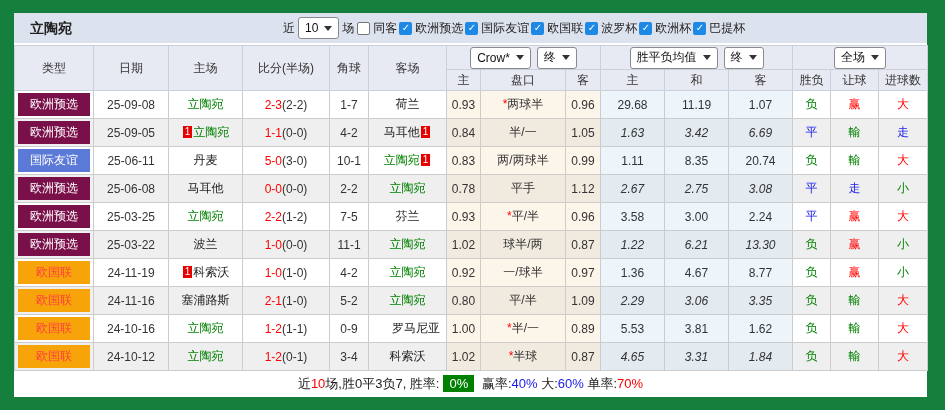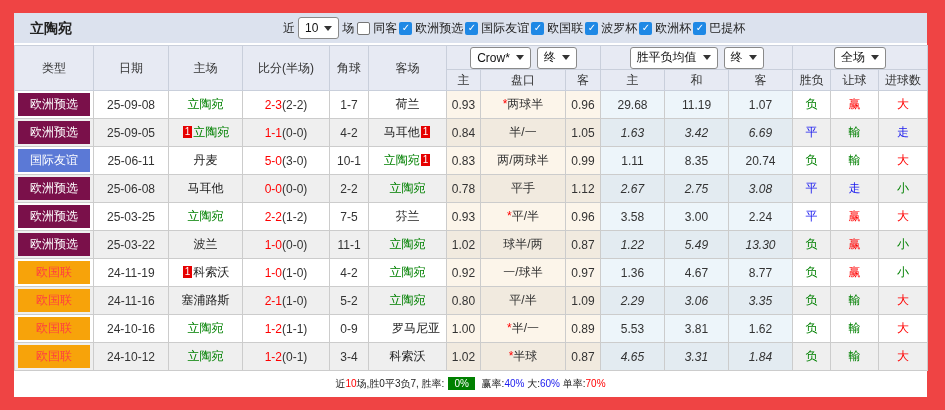--- a/index.html
+++ b/index.html
@@ -1,16 +1,16 @@
 <!DOCTYPE html>
 <html><head>
 <meta charset="utf-8">
 <style>
   html,body{margin:0;padding:0;}
-  .stage{position:relative;width:945px;height:410px;background:#ef4444;overflow:hidden;
+  .stage{position:relative;width:945px;height:410px;background:#15803d;overflow:hidden;
          font-family:"Liberation Sans",sans-serif;}
   .panel{position:absolute;left:14px;top:13px;width:913px;background:#fff;}
 
   
   .topbar{position:relative;height:32px;background:#dce2ee;border-bottom:2px solid #fff;box-sizing:border-box;}
   .title{position:absolute;left:16px;top:0;line-height:30px;font-weight:bold;font-size:14px;color:#222;}
   .controls{position:absolute;left:269px;top:0;height:30px;display:flex;align-items:center;font-size:12px;color:#222;}
   .controls>*{margin-right:3px;}
   .sel{display:inline-flex;align-items:center;background:#fff;border:1px solid #8a8a8a;border-radius:3px;
        height:20px;padding:0 6px;font-size:12px;color:#111;cursor:default;}
@@ -31,21 +31,21 @@
   .r-odd td{background:#fff;}
   .r-even td{background:#efefef;}
   .r-odd .c-odds{background:#fcf5ea;} .r-even .c-odds{background:#f1eadf;}
   .r-odd .c-mean{background:#edf5fa;} .r-even .c-mean{background:#e3ebf1;font-style:italic;}
   .type-badge{margin:2px 3px;height:23px;line-height:23px;font-size:12px;}
   .badge1{display:inline-block;background:#e60000;color:#fff;font-size:10px;line-height:12px;padding:0 2px;margin:0 1px;vertical-align:1px;}
   .ft{color:#f00;} .ht{color:#333;}
   .star{color:#f00;}
 
   
-  .footer{height:26px;line-height:25px;text-align:center;font-size:10px;color:#222;background:#fff;}
+  .footer{height:26px;line-height:25px;text-align:center;font-size:13px;color:#222;background:#fff;}
   .pct-badge{background:#008000;color:#fff;padding:1px 6px;margin:0 4px;}
   .blue{color:#1a1aee;} .red{color:#f00;}
 </style>
 </head>
 <body>
 
 <div class="stage">
   <div class="panel">
 
     <div class="topbar">
@@ -247,21 +247,21 @@
             </td>
             <td class="c-date">25-03-22</td>
             <td class="c-team"><span style="color: rgb(34, 34, 34);">波兰</span></td>
             <td class="c-score"><span class="ft">1-0</span><span class="ht">(0-0)</span></td>
             <td class="c-corner">11-1</td>
             <td class="c-team"><span style="color: rgb(0, 128, 0);">立陶宛</span></td>
             <td class="c-odds">1.02</td>
             <td class="c-odds"><span>球半/两</span></td>
             <td class="c-odds">0.87</td>
             <td class="c-mean">1.22</td>
-            <td class="c-mean">5.49</td>
+            <td class="c-mean">6.21</td>
             <td class="c-mean">13.30</td>
             <td class="c-verdict" style="color: rgb(0, 128, 0);">负</td>
             <td class="c-verdict" style="color: rgb(255, 0, 0);">赢</td>
             <td class="c-verdict" style="color: rgb(0, 128, 0);">小</td>
           </tr>
           <tr class="r-odd">
             <td class="c-type">
               <div class="type-badge" style="background: rgb(247, 163, 10); color: rgb(255, 64, 64);">欧国联</div>
             </td>
             <td class="c-date">24-11-19</td>

